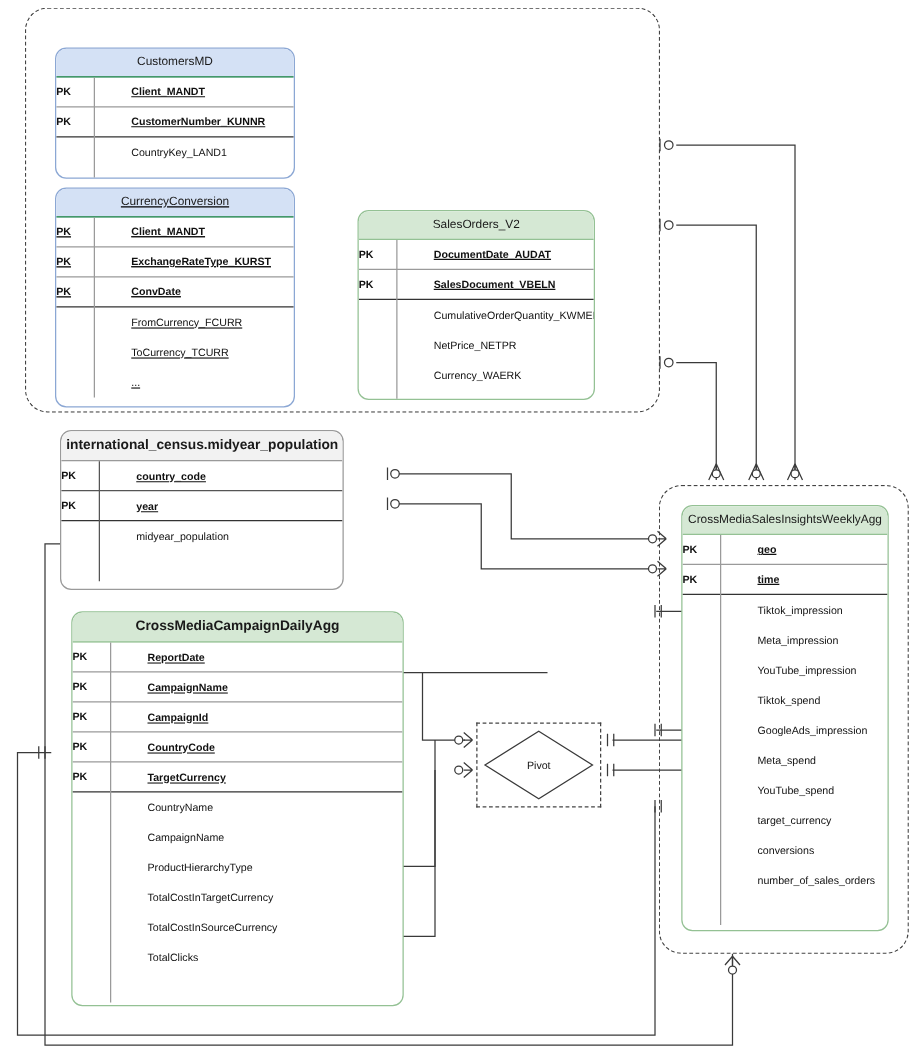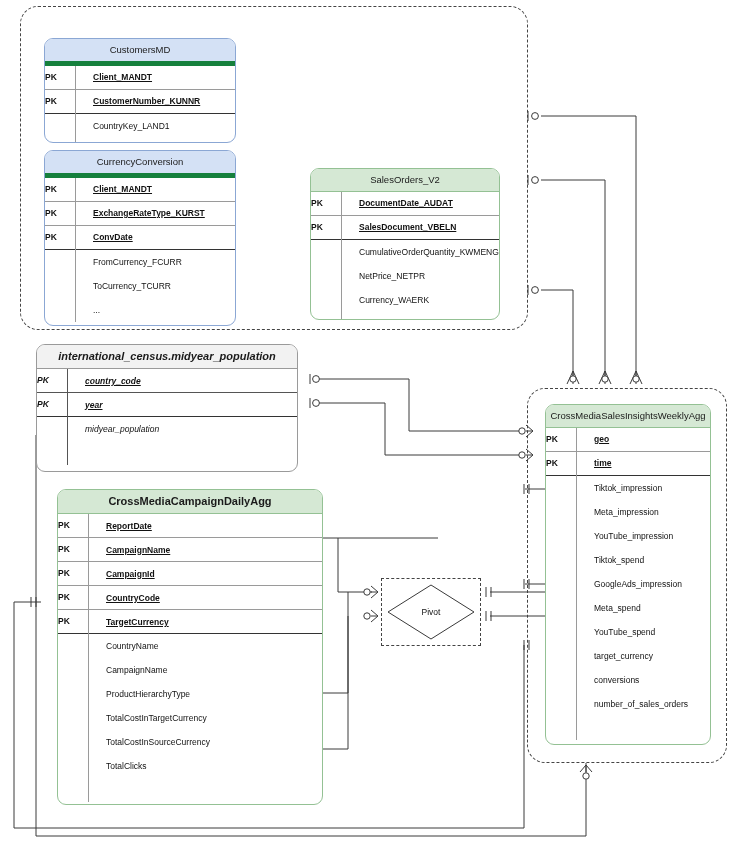--- a/index.html
+++ b/index.html
@@ -10,31 +10,31 @@
 
   
   .entity{position:absolute;box-sizing:border-box;border-radius:9px;overflow:hidden;
           background:#ffffff;}
   .entity.blue{border:1px solid #8ba7d4;}
   .entity.green{border:1px solid #94c194;}
   .entity.gray{border:1px solid #9a9a9a;}
 
   .ent-title{text-align:center;font-size:9.5px;color:#1a1a1a;line-height:1;
              padding:6px 4px 6px;box-sizing:border-box;}
-  .blue .ent-title{background:#d4e1f5;border-bottom:5px solid #15803d;}
+  .blue .ent-title{background:#d4e1f5;border-bottom:1px solid #15803d;}
   .green .ent-title{background:#d5e8d4;border-bottom:1px solid #94c194;}
   .gray  .ent-title{background:#f2f2f2;border-bottom:1px solid #9a9a9a;font-weight:bold;font-size:11px;}
   .green.big .ent-title{font-weight:bold;font-size:11px;}
 
   .rows{display:block;}
   .row{display:flex;align-items:center;box-sizing:border-box;height:24px;}
   .row .kcol{width:30px;min-width:30px;font-size:8.5px;font-weight:bold;color:#111;
              text-align:left;line-height:1;box-sizing:border-box;}
   .row .fcol{flex:1;font-size:8.5px;color:#111;padding-left:18px;box-sizing:border-box;
-             white-space:nowrap;overflow:hidden;}
+             white-space:nowrap;overflow:hidden;margin-left:12px;}
   .row.pk .fcol{font-weight:bold;text-decoration:underline;}
   .blue .row{border-bottom:1px solid #9a9a9a;}
   .green .row{border-bottom:1px solid #9a9a9a;}
   .gray  .row{border-bottom:1px solid #555;}
   .row.last-pk{border-bottom:1px solid #333;}
   .row.attr{border-bottom:none;height:24px;}
   .blue .row.attr,.green .row.attr,.gray .row.attr{border-bottom:none;}
   .vline{position:absolute;top:0;bottom:0;left:30px;width:1px;background:#9a9a9a;}
   .gray .vline{background:#555;}
   .body-wrap{position:relative;}
@@ -190,21 +190,21 @@
             <div class="fcol">CountryKey_LAND1</div>
           </div>
           <div class="row attr">
             <div class="kcol"></div>
             <div class="fcol">...</div>
           </div>
         </div>
     </div>
   </div>
 
-  <div class="entity blue" style="left:44px;top:150px;width:192px;height:176px;">
+  <div class="entity blue" style="left:44px;top:150px;width:192px;height:176px;text-decoration:underline;">
     <div class="ent-title">CurrencyConversion</div>
     <div class="body-wrap">
         <div class="vline"></div>
       <div class="rows">
           <div class="row pk">
             <div class="kcol">PK</div>
             <div class="fcol">Client_MANDT</div>
           </div>
           <div class="row pk">
             <div class="kcol">PK</div>
@@ -223,21 +223,21 @@
             <div class="fcol">ToCurrency_TCURR</div>
           </div>
           <div class="row attr">
             <div class="kcol"></div>
             <div class="fcol">...</div>
           </div>
         </div>
     </div>
   </div>
 
-  <div class="entity green" style="left:310px;top:168px;width:190px;height:152px;">
+  <div class="entity green" style="left:286px;top:168px;width:190px;height:152px;">
     <div class="ent-title">SalesOrders_V2</div>
     <div class="body-wrap">
         <div class="vline"></div>
       <div class="rows">
           <div class="row pk">
             <div class="kcol">PK</div>
             <div class="fcol">DocumentDate_AUDAT</div>
           </div>
           <div class="row pk last-pk">
             <div class="kcol">PK</div>
@@ -256,21 +256,21 @@
             <div class="fcol">Currency_WAERK</div>
           </div>
           <div class="row attr">
             <div class="kcol"></div>
             <div class="fcol">...</div>
           </div>
         </div>
     </div>
   </div>
 
-  <div class="entity gray" style="left:36px;top:344px;width:262px;height:128px;font-style:italic;">
+  <div class="entity gray" style="left:48px;top:344px;width:227px;height:128px;">
     <div class="ent-title">international_census.midyear_population</div>
     <div class="body-wrap">
         <div class="vline"></div>
       <div class="rows">
           <div class="row pk">
             <div class="kcol">PK</div>
             <div class="fcol">country_code</div>
           </div>
           <div class="row pk last-pk">
             <div class="kcol">PK</div>

